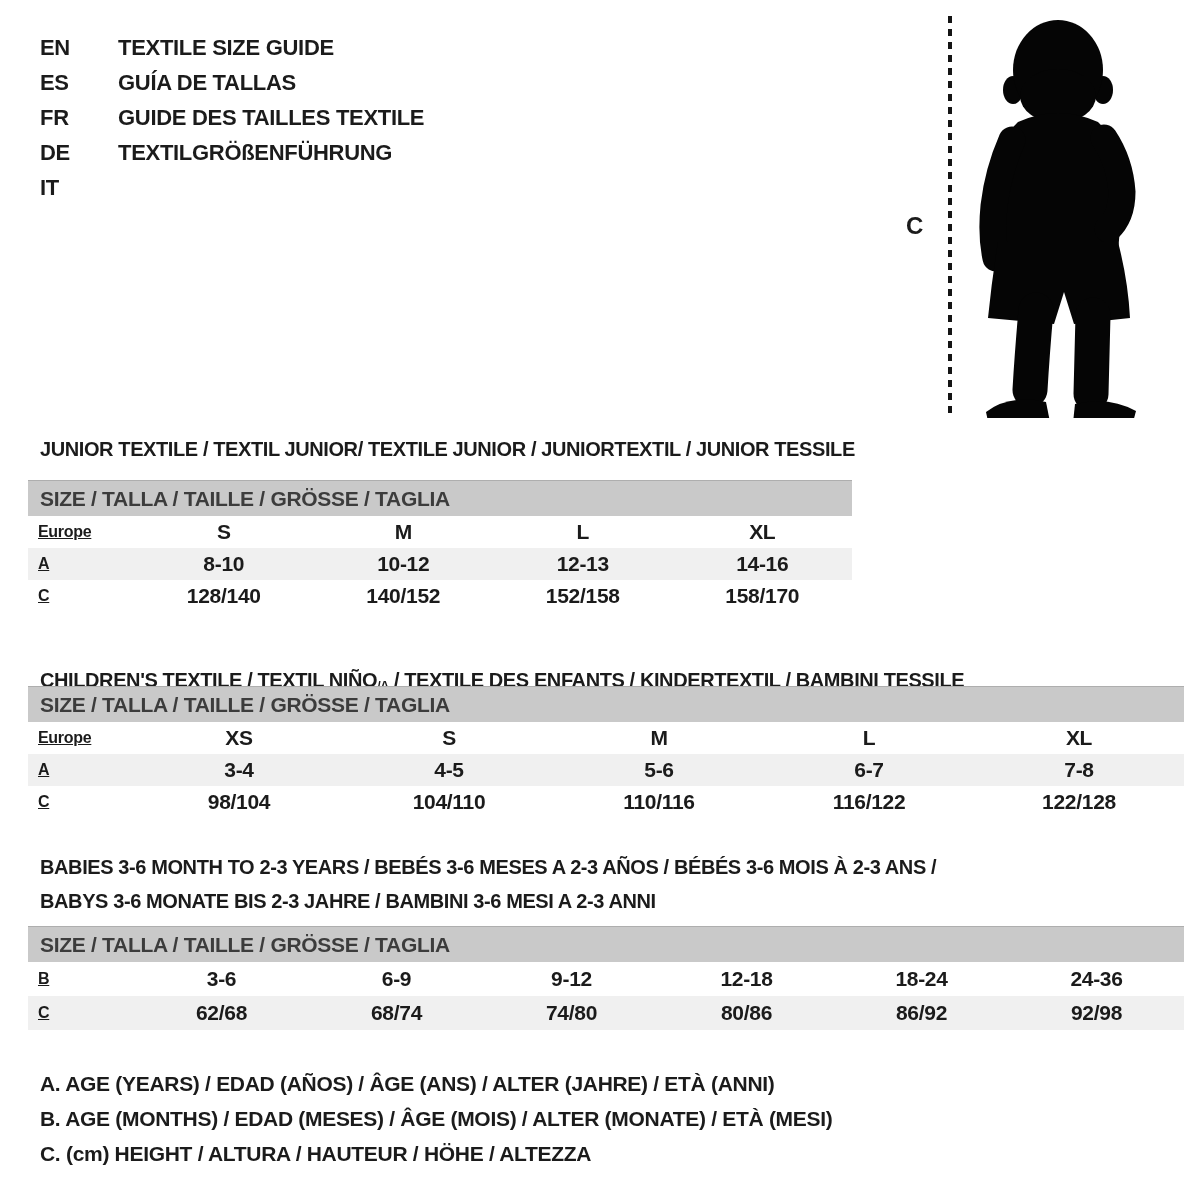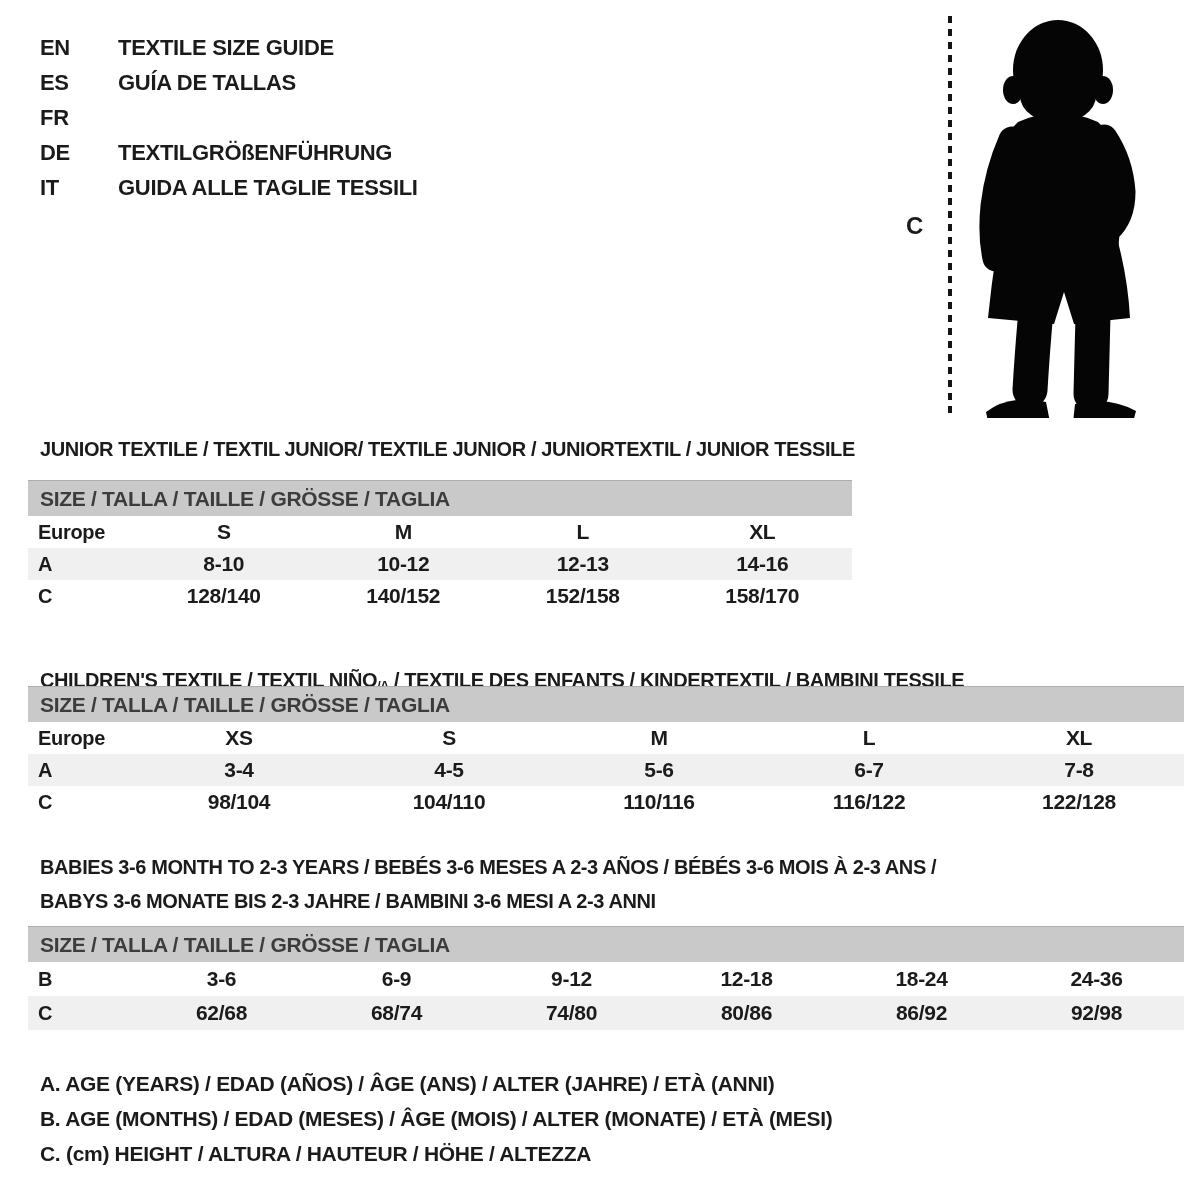--- a/index.html
+++ b/index.html
@@ -46,49 +46,49 @@
   #babies-table{top:926px;width:1156px;}
   .tbl-header{
     background:var(--header-bar);
     border-top:1px solid #aeaeae;
     height:36px;display:flex;align-items:center;
     padding-left:12px;font-size:21px;color:var(--header-text);
   }
   .t-row{display:flex;height:32px;align-items:center;font-size:21px;}
   .t-row.tall{height:34px;}
   .t-row.stripe{background:var(--stripe);}
-  .t-row .c0{width:106px;padding-left:10px;font-size:20px;}
+  .t-row .c0{width:106px;padding-left:10px;font-size:16px;text-decoration:underline;}
   .t-row .cell{flex:1;text-align:center;}
 
   
   .footnotes{position:absolute;left:40px;top:1066px;font-size:21px;line-height:35px;}
   .footnote{white-space:nowrap;}
 </style>
 </head>
 <body>
 
 <div class="lang-block">
   <div class="lang-row">
     <span class="lang-code">EN</span>
     <span class="lang-label">TEXTILE SIZE GUIDE</span>
   </div>
   <div class="lang-row">
     <span class="lang-code">ES</span>
     <span class="lang-label">GUÍA DE TALLAS</span>
   </div>
   <div class="lang-row">
     <span class="lang-code">FR</span>
+    <span class="lang-label">GUIDE DES TAILLES TEXTILE</span>
   </div>
   <div class="lang-row">
     <span class="lang-code">DE</span>
     <span class="lang-label">TEXTILGRÖßENFÜHRUNG</span>
   </div>
   <div class="lang-row">
     <span class="lang-code">IT</span>
-    <span class="lang-label">GUIDA ALLE TAGLIE TESSILI</span>
   </div>
 </div>
 
 <div class="dashed-line"></div>
 <span class="c-marker">C</span>
 <svg class="toddler" width="195" height="408" viewBox="0 0 195 408" aria-hidden="true">
   <g fill="#050505" stroke="none">
 
     <ellipse cx="61" cy="80" rx="10" ry="14"></ellipse>
     <ellipse cx="151" cy="80" rx="10" ry="14"></ellipse>

